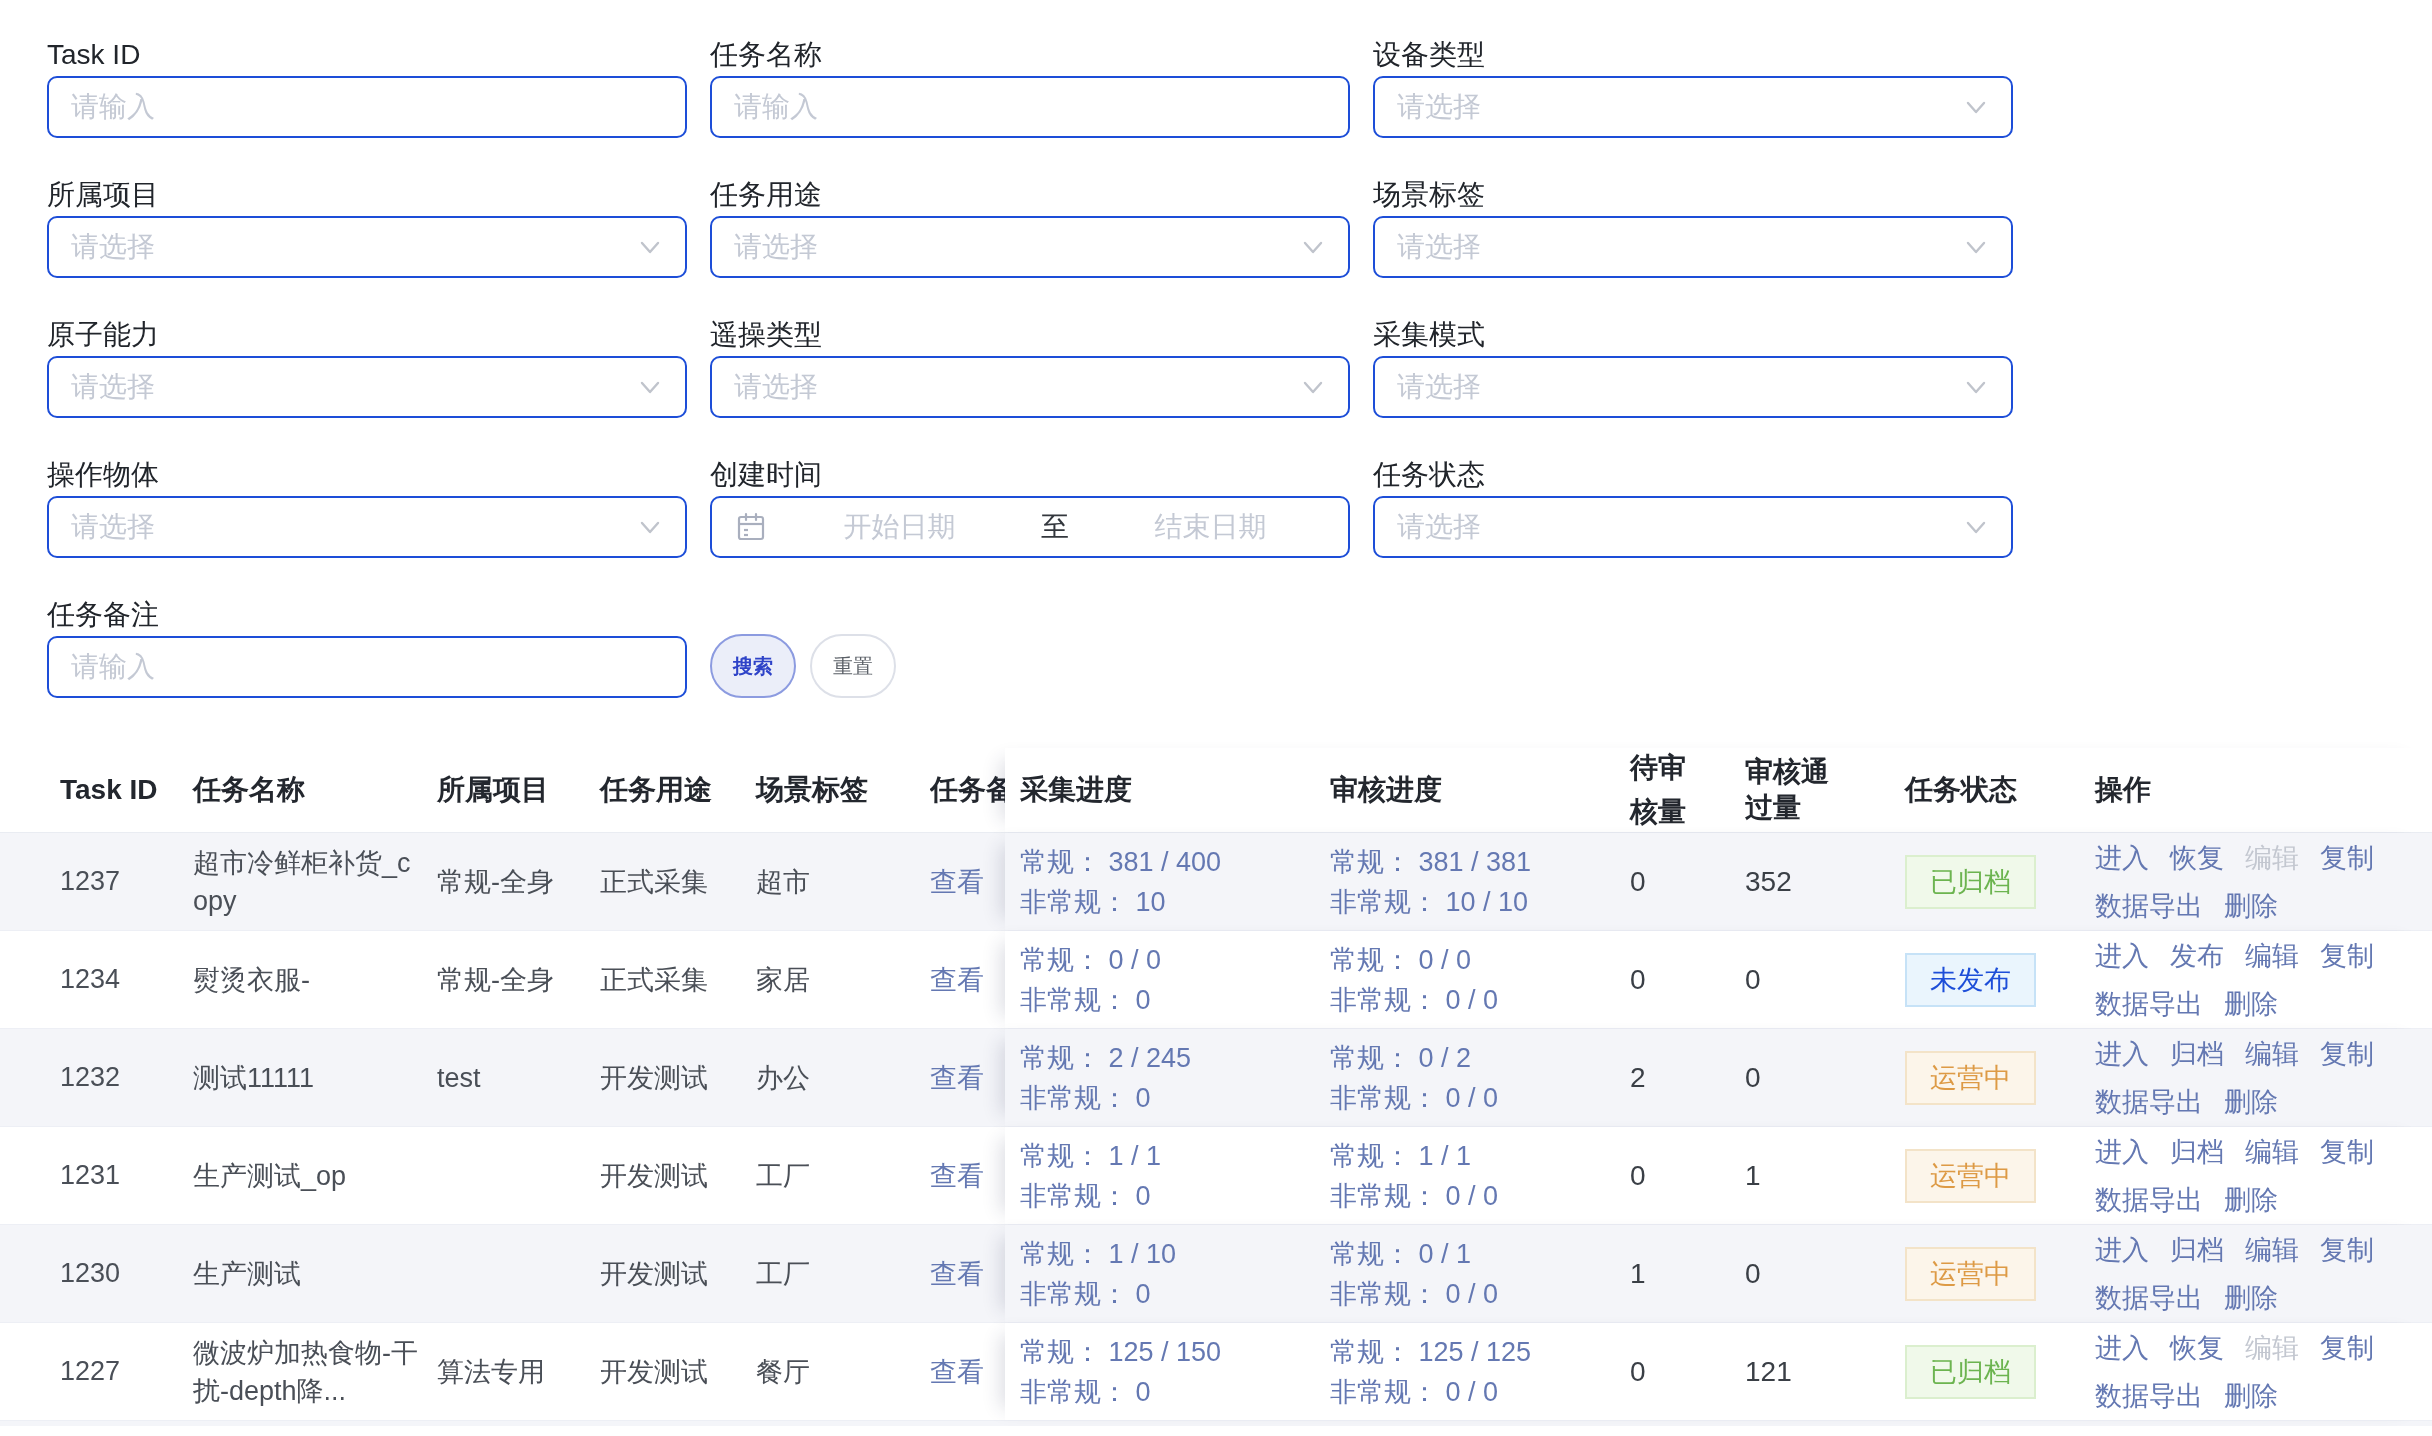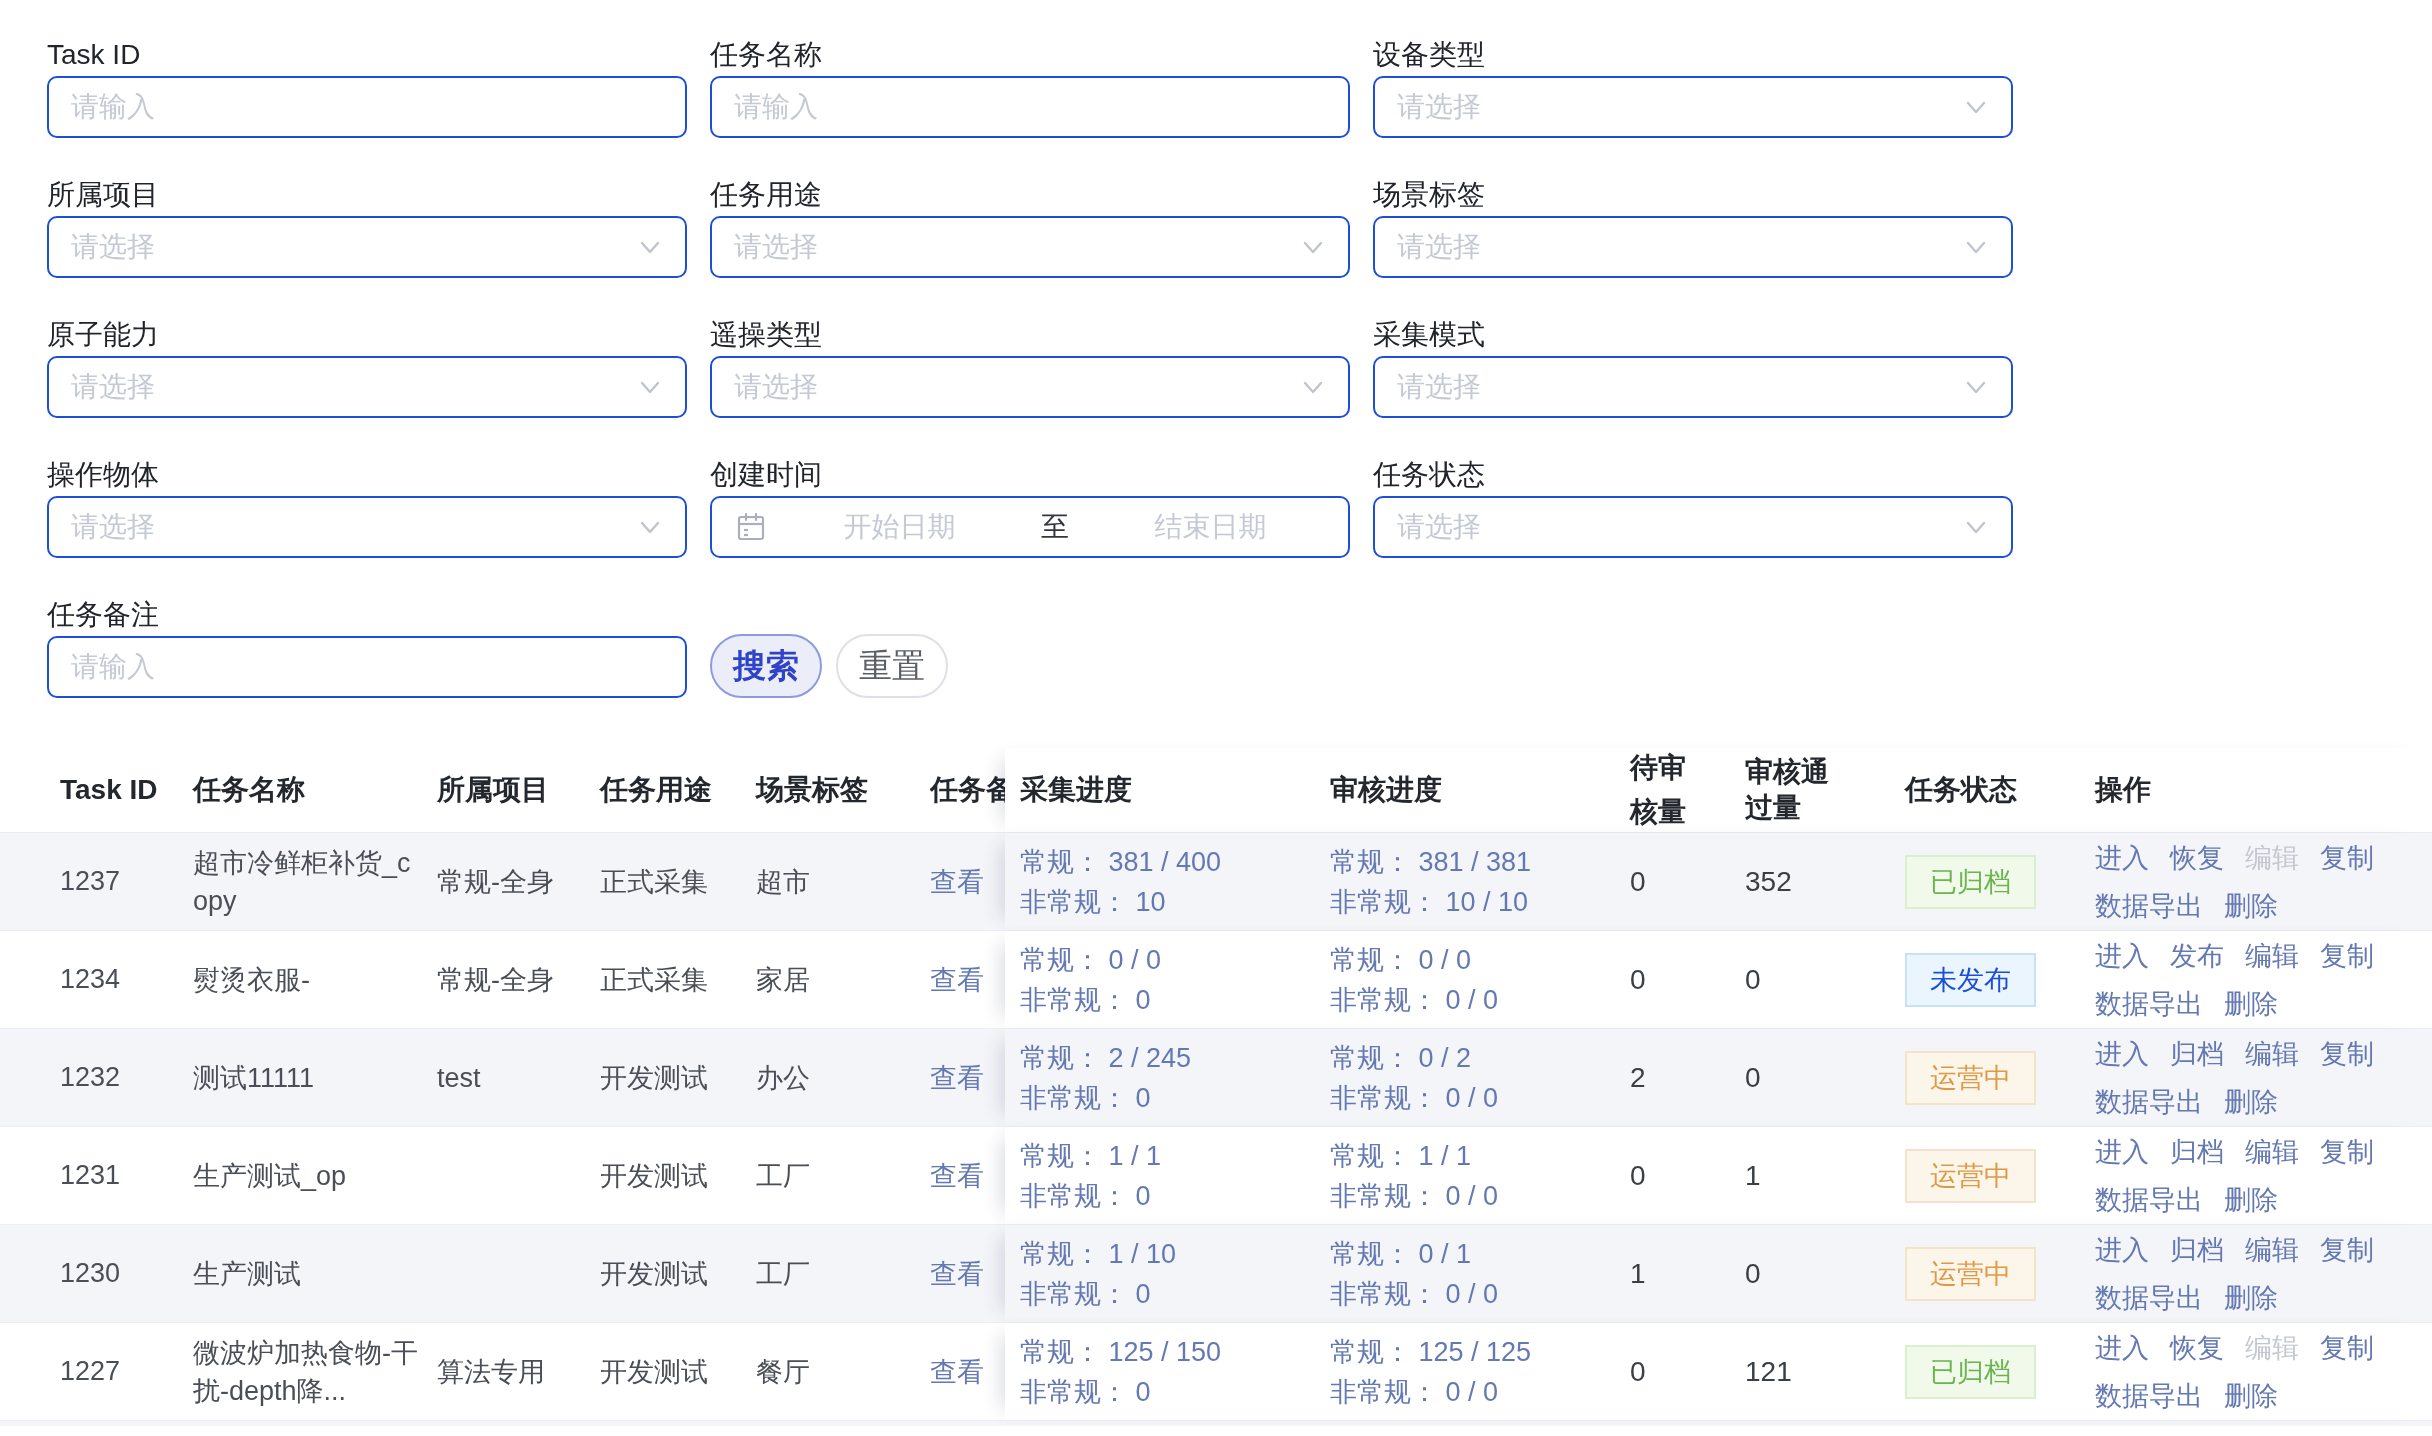--- a/index.html
+++ b/index.html
@@ -17,21 +17,21 @@
   input.control::placeholder { color:#c4c9d4; }
   .select { cursor:pointer; justify-content:space-between; }
   .select .ph { color:#c4c9d4; }
   .chev { flex:0 0 auto; }
   .daterange { justify-content:flex-start; gap:16px; }
   .dph { color:#c4c9d4; flex:1; text-align:center; }
   .dsep { color:#33373d; padding:0 10px; }
 
   .last-row { display:flex; align-items:flex-end; margin-top:40px; }
   .btn { height:64px; border-radius:32px; display:inline-flex; align-items:center; justify-content:center;
-    font-size:33px; cursor:pointer; border:2px solid transparent; user-select:none; }
+    font-size:20px; cursor:pointer; border:2px solid transparent; user-select:none; }
   .btn-search { margin-left:23px; padding:0 21px; background:#ebeef9; border-color:#8c9be0; color:#2e43c8; font-weight:700; }
   .btn-reset { margin-left:14px; padding:0 21px; background:#fff; border-color:#dde0e8; color:#5a5f66; }
   .right-tools { margin-left:auto; display:flex; align-items:flex-end; }
   .btn-global { height:62px; padding:0 34px; background:#fff; border-color:#e2e5ec; color:#2a2e34; gap:13px; font-size:30px; }
   .btn-create { margin-left:20px; height:64px; padding:0 38px; background:#2843d4; color:#fff; gap:16px; font-size:30px; font-weight:700; }
 
   
   .table { margin-top:50px; width:2432px; }
   .trow { display:flex; align-items:center; background:#ffffff; }
   .trow.stripe { background:#f4f5f9; }

